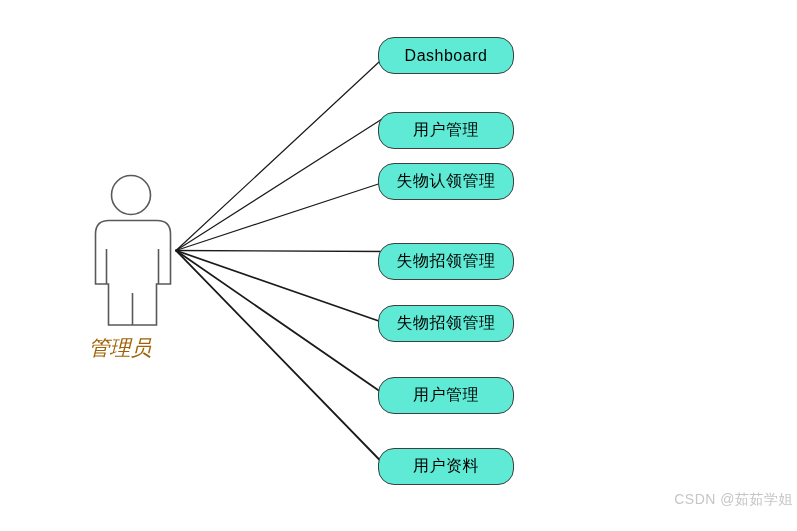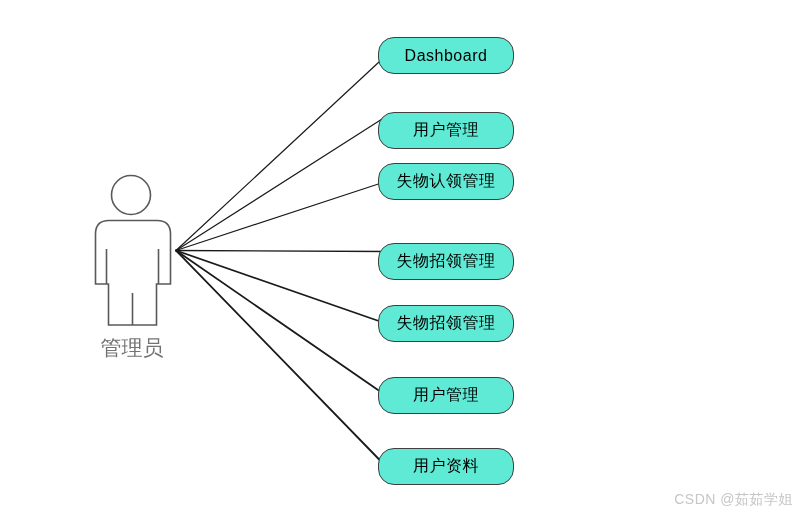--- a/index.html
+++ b/index.html
@@ -39,26 +39,27 @@
   }
   .uc-0 { top: 37px; }
   .uc-1 { top: 112px; }
   .uc-2 { top: 163px; }
   .uc-3 { top: 243px; }
   .uc-4 { top: 305px; }
   .uc-5 { top: 377px; }
   .uc-6 { top: 448px; }
   .actor-label {
     position: absolute;
-    left: 132px;
+    left: 120px;
     top: 334px;
     transform: translateX(-50%);
     font-size: 21px;
-    color: #737373;
+    color: #a16207;
     white-space: nowrap;
+    font-style: italic;
   }
   .watermark {
     position: absolute;
     right: 4px;
     top: 491px;
     font-size: 14px;
     color: #c6c6c6;
     letter-spacing: 0.5px;
     white-space: nowrap;
   }

